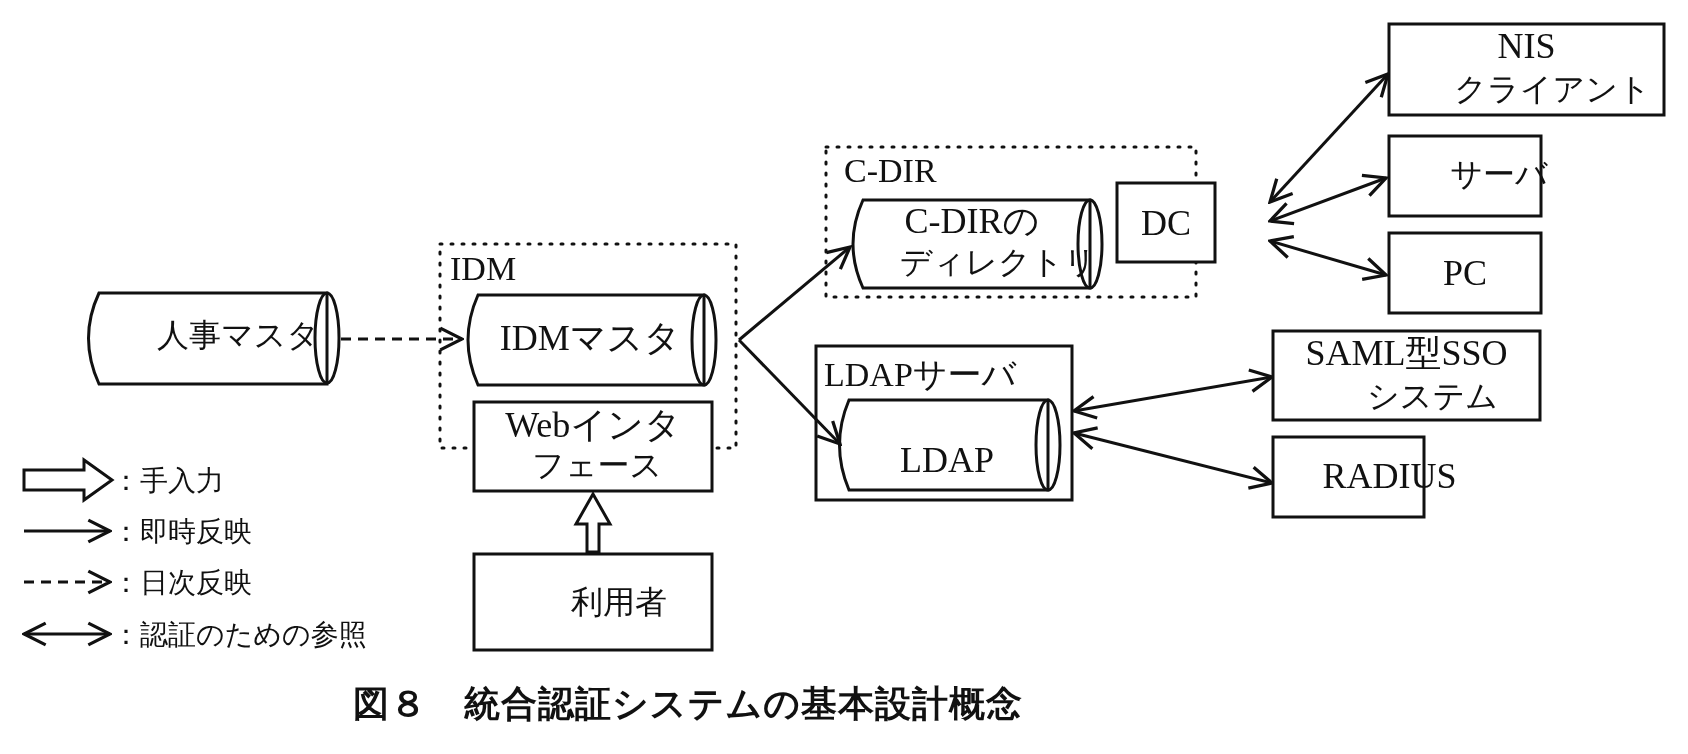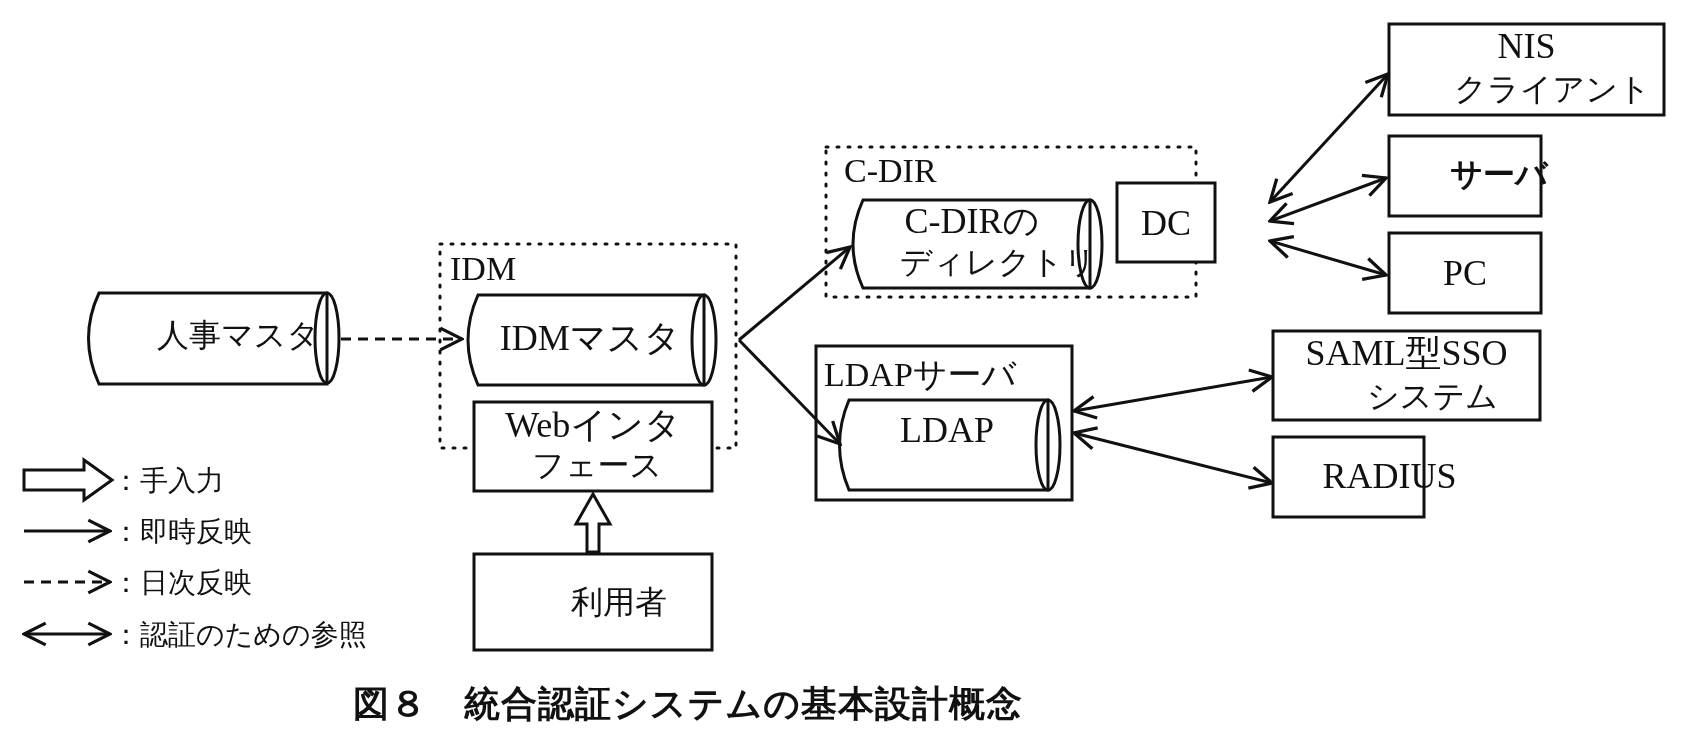--- a/index.html
+++ b/index.html
@@ -103,24 +103,24 @@
 <div class="lbl sans" style="left:474px; width:238px; top:585px;">利用者</div>
 
 <div class="lbl serif" style="left:862px; width:220px; top:201px;">C-DIRの</div>
 <div class="lbl sans" style="left:862px; width:220px; top:245px;">ディレクトリ</div>
 
 <div class="lbl serif" style="left:1117px; width:98px; top:203px;">DC</div>
 
 <div class="lbl serif" style="left:1389px; width:275px; top:26px;">NIS</div>
 <div class="lbl sans" style="left:1389px; width:275px; top:72px;">クライアント</div>
 
-<div class="lbl sans" style="left:1389px; width:168px; top:157px;font-weight:bold;">サーバ</div>
+<div class="lbl sans" style="left:1389px; width:168px; top:157px;">サーバ</div>
 <div class="lbl serif" style="left:1389px; width:152px; top:253px;">PC</div>
 
-<div class="lbl serif" style="left:852px; width:190px; top:410px;">LDAP</div>
+<div class="lbl serif" style="left:852px; width:190px; top:440px;">LDAP</div>
 
 <div class="lbl serif" style="left:1273px; width:267px; top:333px;">SAML型SSO</div>
 <div class="lbl sans" style="left:1273px; width:267px; top:379px;">システム</div>
 
 <div class="lbl serif" style="left:1273px; width:151px; top:456px;padding-left:41px;">RADIUS</div>
 
 <div class="legend-text" style="left:112px; top:462px;">：手入力</div>
 <div class="legend-text" style="left:112px; top:513px;">：即時反映</div>
 <div class="legend-text" style="left:112px; top:564px;">：日次反映</div>
 <div class="legend-text" style="left:112px; top:616px;">：認証のための参照</div>

